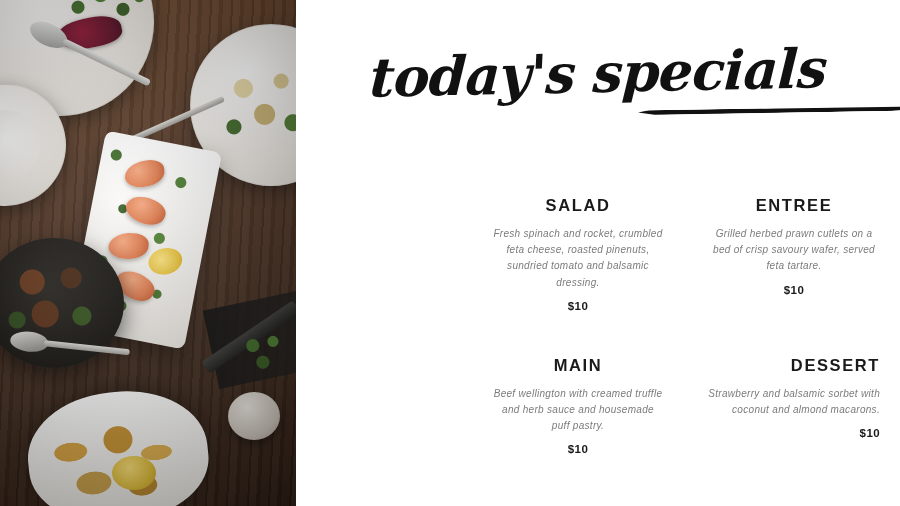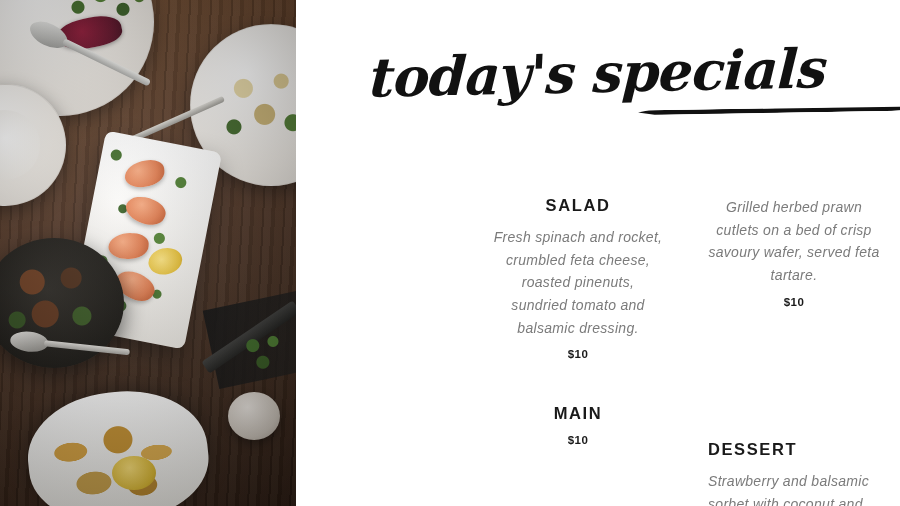--- a/index.html
+++ b/index.html
@@ -295,37 +295,37 @@
     font-family: "Liberation Sans", sans-serif;
     font-weight: bold;
     font-size: 16.5px;
     letter-spacing: 1.6px;
     color: #1a1a1a;
     margin-bottom: 11px;
   }
   .item-desc {
     font-family: "Liberation Sans", sans-serif;
     font-style: italic;
-    font-size: 14px;
+    font-size: 10px;
     line-height: 1.62;
     letter-spacing: 0.3px;
     color: #7b7b7b;
   }
   .item-price {
     margin-top: 9px;
     font-family: "Liberation Sans", sans-serif;
     font-weight: bold;
     font-size: 11.5px;
     letter-spacing: 0.4px;
     color: #1a1a1a;
   }
   .cell-salad   { text-align: center; }
   .cell-entree  { text-align: center; }
   .cell-main    { }
-  .cell-dessert { text-align: left; margin-top: 36px; }
+  .cell-dessert { text-align: right; }
 </style>
 </head>
 <body>
 
 <div class="page">
 
   <div class="photo">
     <div class="wood"></div>
 
     <div class="obj plate plate-rim plate-a"></div>
@@ -385,26 +385,28 @@
 
     <div class="menu-grid">
 
       <div class="menu-item cell-salad">
         <div class="item-name">SALAD</div>
         <div class="item-desc">Fresh spinach and rocket, crumbled feta cheese, roasted pinenuts, sundried tomato and balsamic dressing.</div>
         <div class="item-price">$10</div>
       </div>
 
       <div class="menu-item cell-entree">
+        <div class="item-name">ENTREE</div>
         <div class="item-desc">Grilled herbed prawn cutlets on a bed of crisp savoury wafer, served feta tartare.</div>
         <div class="item-price">$10</div>
       </div>
 
       <div class="menu-item cell-main">
         <div class="item-name">MAIN</div>
+        <div class="item-desc">Beef wellington with creamed truffle and herb sauce and housemade puff pastry.</div>
         <div class="item-price">$10</div>
       </div>
 
       <div class="menu-item cell-dessert">
         <div class="item-name">DESSERT</div>
         <div class="item-desc">Strawberry and balsamic sorbet with coconut and almond macarons.</div>
         <div class="item-price">$10</div>
       </div>
 
     </div>

